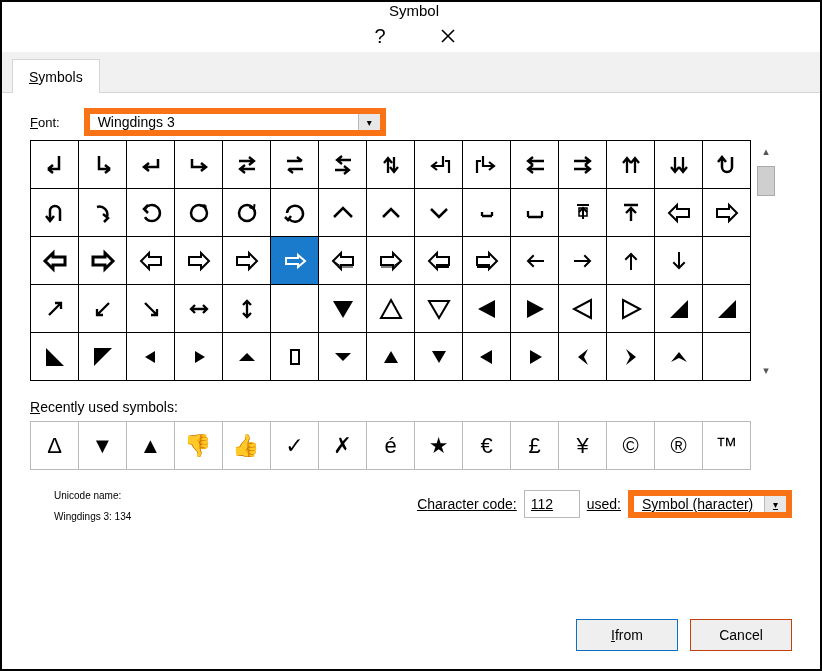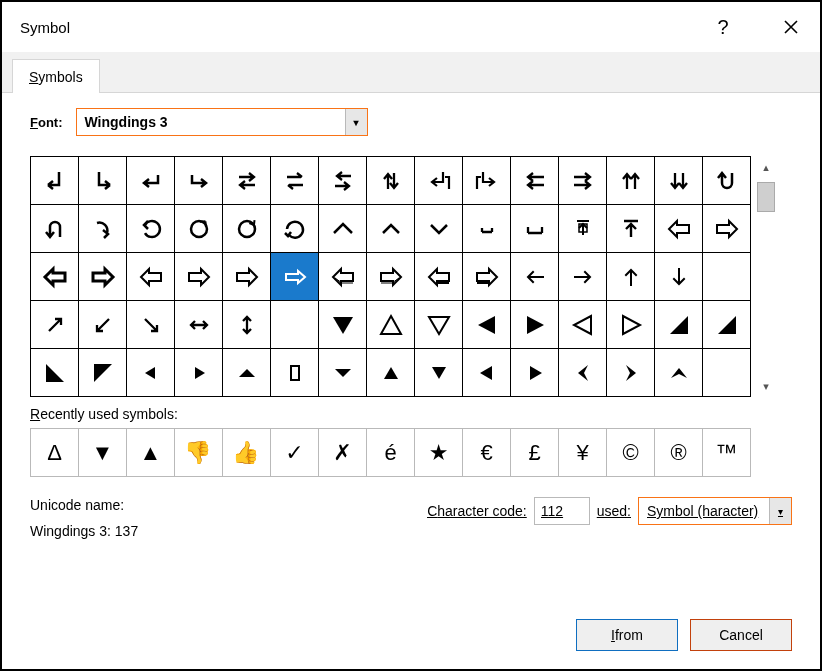--- a/index.html
+++ b/index.html
@@ -15,20 +15,21 @@
     display: flex;
     flex-direction: column;
   }
   .titlebar {
     display: flex;
     align-items: center;
     justify-content: space-between;
     height: 50px;
     padding: 0 12px 0 18px;
     font-size: 15px;
+    flex-direction: column;
   }
   .titlebar .right { display: flex; gap: 34px; align-items: center; }
   .tbtn {
     width: 34px; height: 34px;
     display: flex; align-items: center; justify-content: center;
     font-size: 20px;
   }
   .tabs {
     display: flex;
     background: #f1f1f1;
@@ -47,34 +48,34 @@
     background: #fff;
     border-color: #d6d6d6;
   }
   .tab .u { text-decoration: underline; }
   .content {
     padding: 15px 28px 18px 28px;
     flex: 1;
     display: flex;
     flex-direction: column;
   }
-  .row { display: flex; align-items: center; gap: 13px; margin-bottom: 20px; font-weight: bold; }
+  .row { display: flex; align-items: center; gap: 24px; margin-bottom: 4px; }
   .u { text-decoration: underline; }
   select, input[type=text] {
     font-family: inherit;
     font-size: 14px;
     padding: 3px 6px;
     border: 1px solid #b9b9b9;
     background: #fff;
     height: 28px;
   }
   .dd {
     display: inline-flex;
     align-items: center;
-    border: 1px solid #f97316;
+    border: 6px solid #f97316;
     height: 28px;
   }
   .dd span.val { padding: 0 8px; font-size: 14px; min-width: 0; }
   .dd .dbtn {
     width: 22px; height: 100%;
     background: #e7e7e7;
     border-left: 1px solid #b9b9b9;
     display: flex; align-items: center; justify-content: center;
     font-size: 10px;
   }
@@ -111,41 +112,41 @@
     width: 18px; height: 18px;
     display:flex; align-items:center; justify-content:center;
     font-size: 11px; color:#555;
   }
   .sc-thumb {
     width: 18px; height: 30px;
     background: #cfcfcf; border:1px solid #aaa;
     margin-top: -160px;
   }
 
-  .section-label { font-size: 14px; margin-top: 9px; margin-bottom: 6px; }
+  .section-label { font-size: 14px; margin-top: 18px; margin-bottom: 6px; }
 
   .recent-grid {
     display: grid;
     grid-template-columns: repeat(15, 47px);
     grid-template-rows: 47px;
     background: #b9b9b9;
     gap: 1px;
     border: 1px solid #b9b9b9;
     width: max-content;
   }
   .recent-grid .cell { font-size: 22px; font-weight: 500; }
 
   .unicode-row {
     display: flex;
     justify-content: space-between;
     align-items: flex-start;
     margin-top: 20px;
     gap: 20px;
   }
-  .unicode-left { font-size: 14px; }
+  .unicode-left { font-size: 10px; margin-left: 24px; }
   .unicode-right {
     display: flex;
     flex-wrap: wrap;
     align-items: center;
     gap: 7px;
     justify-content: flex-end;
     max-width: 420px;
     font-size: 14px;
     text-decoration: underline;
   }
@@ -602,21 +603,21 @@
       <div class="cell">¥</div>
       <div class="cell">©</div>
       <div class="cell">®</div>
       <div class="cell">™</div>
     </div>
 
   <div class="unicode-row">
     <div class="unicode-left">
       <div>Unicode name:</div>
       <div style="height:10px"></div>
-      <div>Wingdings 3: 137</div>
+      <div>Wingdings 3: 134</div>
     </div>
     <div class="unicode-right">
       <span><span class="u">C</span><span>haracter code:</span></span>
       <input class="code-input" type="text" value="112" style="">
       <span>used:</span>
       <div class="dd fromdd">
         <span class="val">Symbol (haracter)</span>
         <div class="dbtn">▾</div>
       </div>
     </div>

